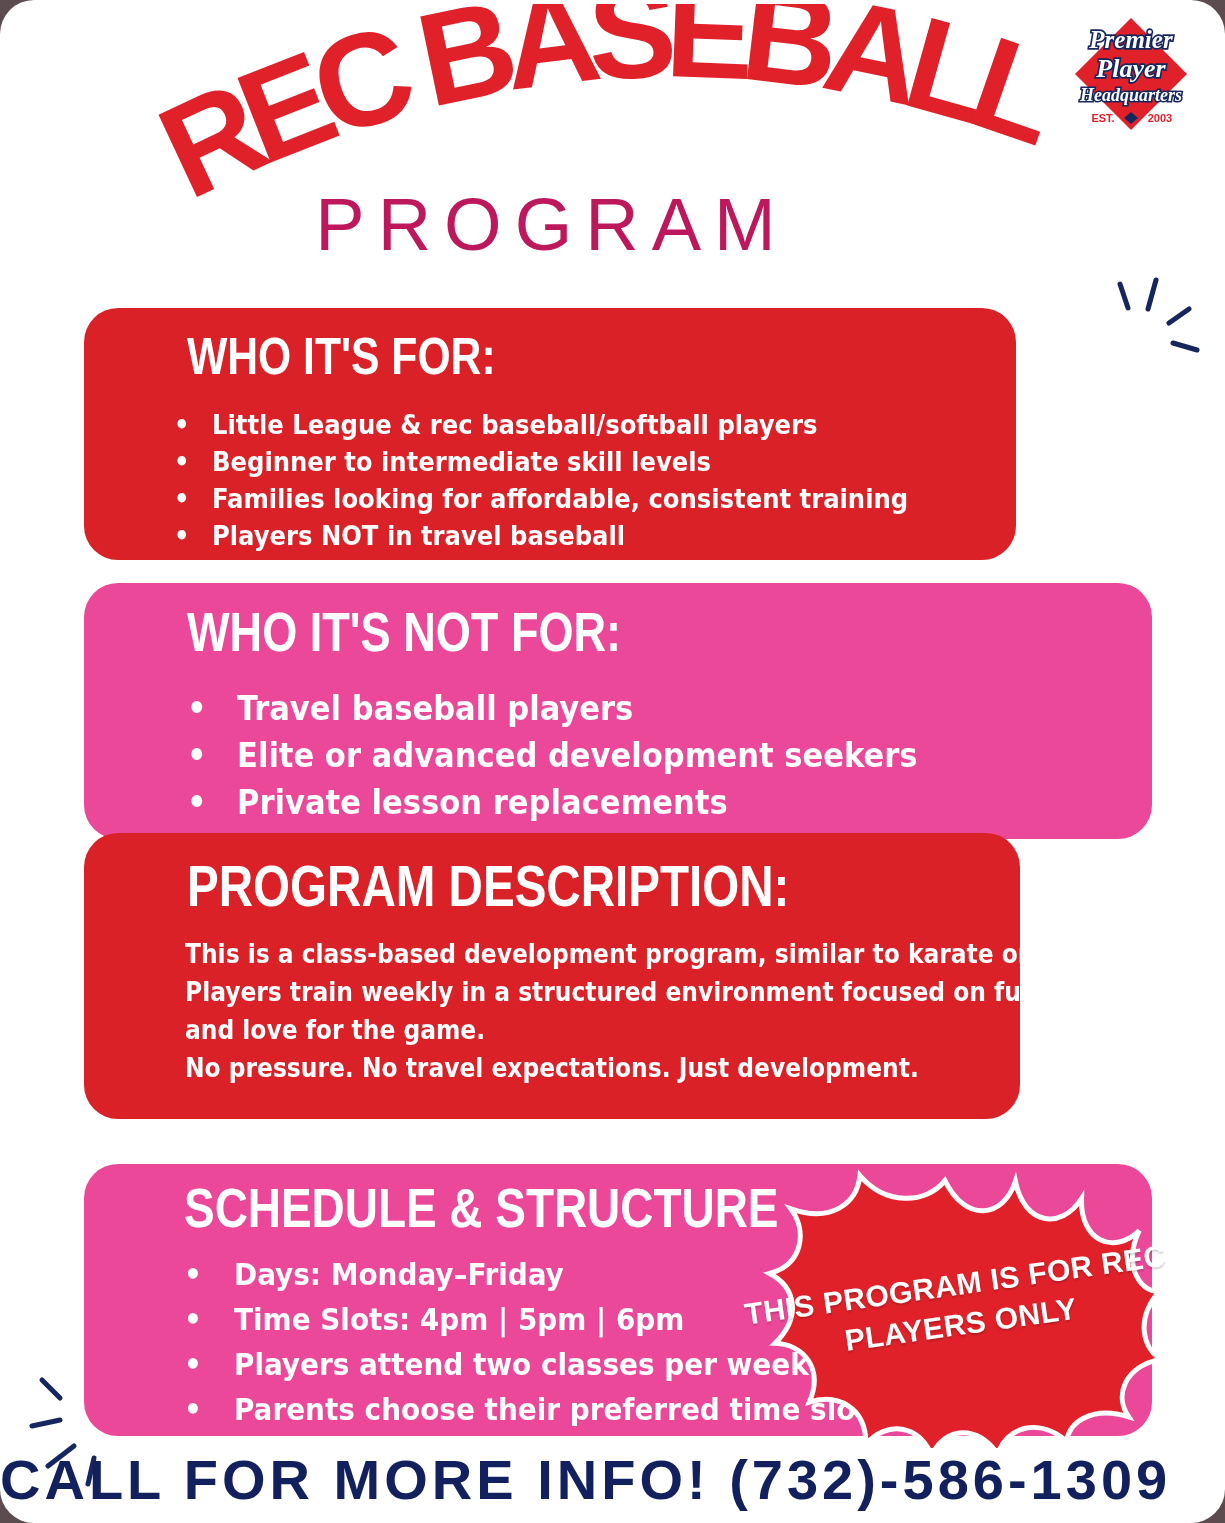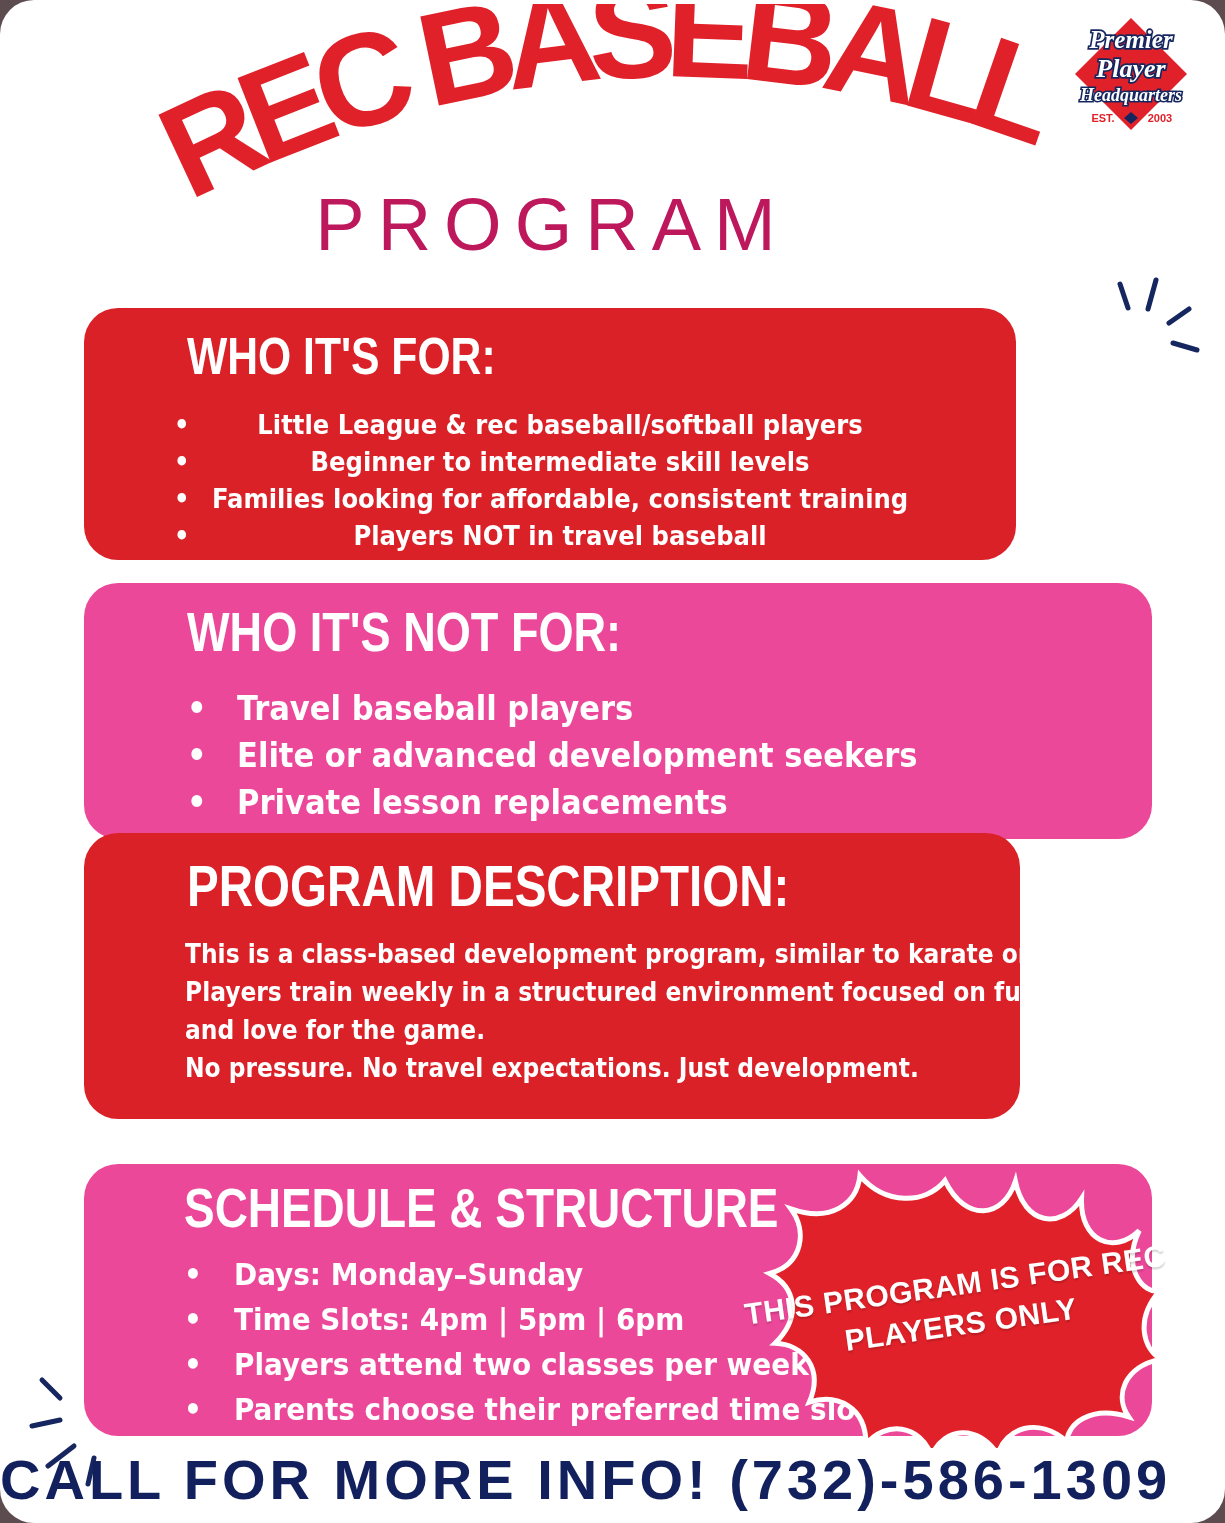--- a/index.html
+++ b/index.html
@@ -80,21 +80,21 @@
     color:#ffffff;
     font-family:"DejaVu Sans Condensed","Liberation Sans Narrow","Liberation Sans",sans-serif;
     white-space:nowrap;
   }
   .bullets li .bul{
     position:absolute;left:0;top:0;
   }
   .bullets li .txt{display:inline-block;}
 
   
-  #card-who{left:84px;top:308px;width:932px;height:252px;text-align:center;}
+  #card-who{left:84px;top:308px;width:932px;height:252px;}
   #card-who .card-head{position:absolute;left:103px;top:22px;font-size:52px;}
   #card-who .bullets{position:absolute;left:90px;top:98px;}
   #card-who .bullets li{font-size:27px;height:37px;line-height:37px;padding-left:38px;font-weight:600;}
 
   
   #card-not{left:84px;top:583px;width:1068px;height:256px;}
   #card-not .card-head{position:absolute;left:103px;top:22px;font-size:55px;}
   #card-not .bullets{position:absolute;left:103px;top:102px;}
   #card-not .bullets li{font-size:34px;height:47px;line-height:47px;padding-left:50px;font-weight:600;}
 
@@ -241,21 +241,21 @@
       <p>and love for the game.</p>
       <p>No pressure. No travel expectations. Just development.</p>
     </div>
   </div>
 
   <div class="card navy" id="card-sched">
     <div class="card-head">SCHEDULE &amp; STRUCTURE</div>
     <ul class="bullets">
       <li>
         <span class="bul">•</span>
-        <span class="txt">Days: Monday–Sunday</span>
+        <span class="txt">Days: Monday–Friday</span>
       </li>
       <li>
         <span class="bul">•</span>
         <span class="txt">Time Slots: 4pm | 5pm | 6pm</span>
       </li>
       <li>
         <span class="bul">•</span>
         <span class="txt">Players attend two classes per week</span>
       </li>
       <li>

